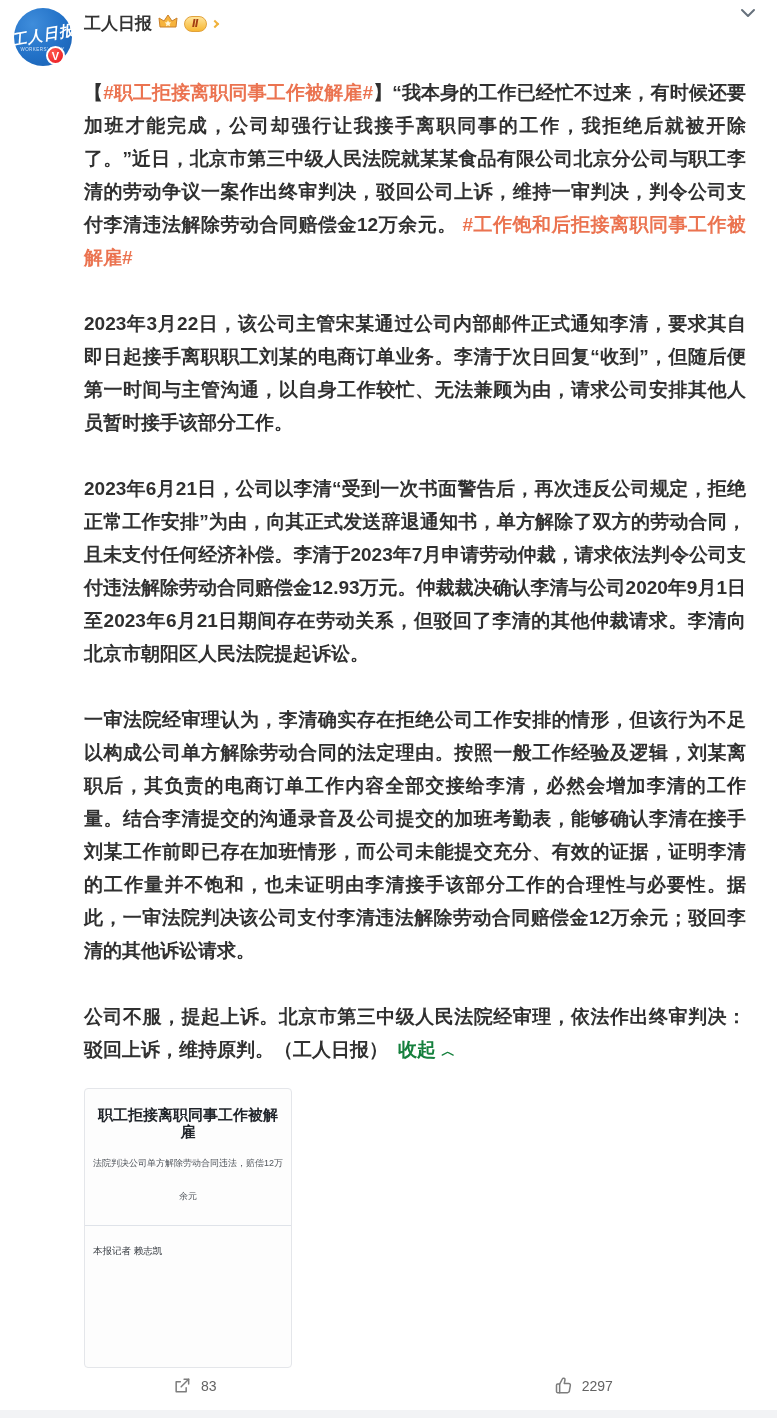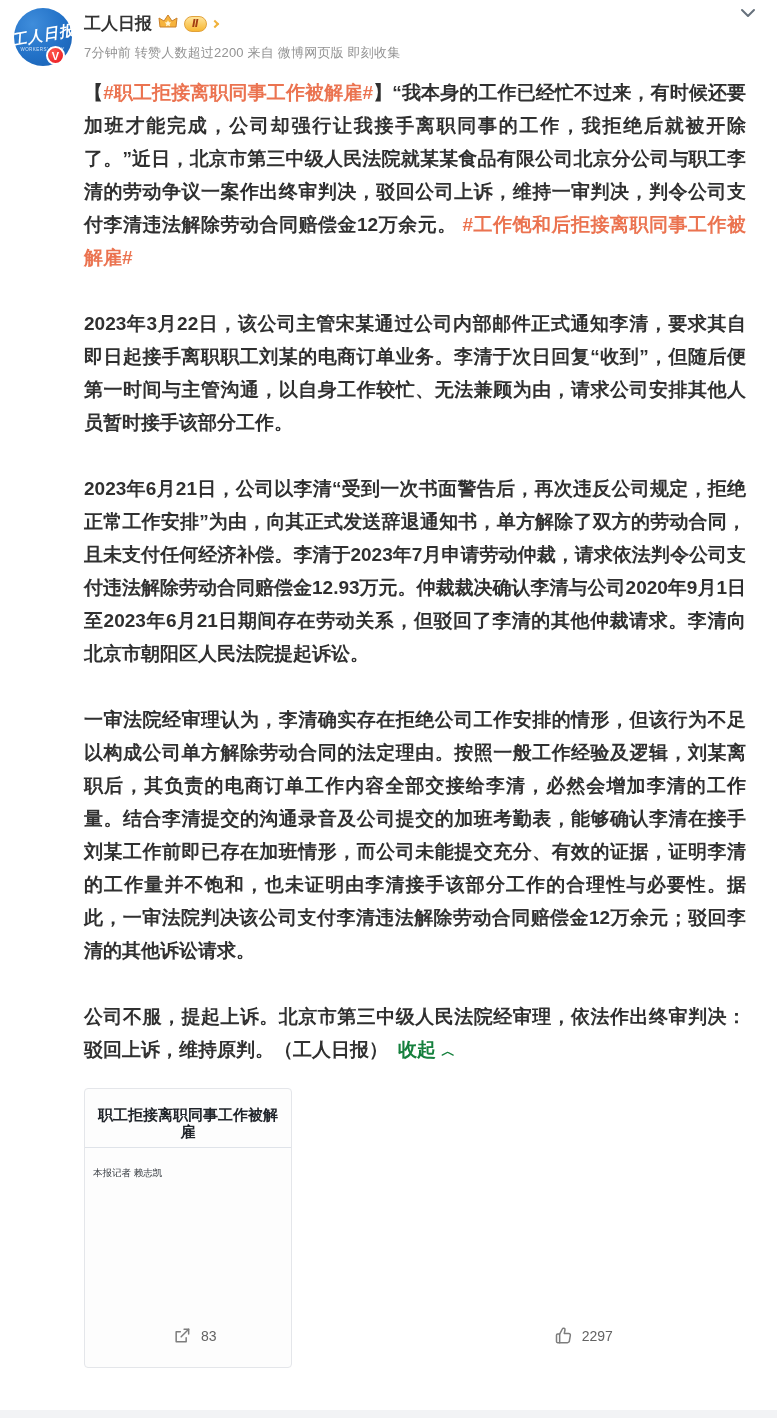--- a/index.html
+++ b/index.html
@@ -39,21 +39,21 @@
 
   
   .article-card { width:208px; height:280px; margin-top:20px; border:1px solid #e4e6ea; border-radius:4px;
                   background:#fdfdfd; overflow:hidden; cursor:pointer; text-align:left; }
   .card-title { font-size:15px; font-weight:bold; color:#20242a; text-align:center; margin:17px 12px 7px; line-height:17px; }
   .card-sub { font-size:9px; color:#50555b; text-align:center; margin:0 6px 12px; }
   .card-divider { border:none; border-top:1px solid #dfe3e9; margin:0; }
   .card-reporter { font-size:9.5px; color:#34393f; margin:8px 8px 3px; }
 
   
-  .action-bar { position:absolute; left:0; top:1312px; width:777px; height:48px; display:flex; align-items:center; }
+  .action-bar { position:absolute; left:0; top:1362px; width:777px; height:48px; display:flex; align-items:center; }
   .action { flex:1; display:flex; align-items:center; justify-content:center; gap:9px; cursor:pointer; color:#7d7d7d; }
   .action .count { font-size:14px; color:#636363; }
   .action svg { display:block; }
   .bottom-strip { position:absolute; left:0; top:1410px; width:777px; height:8px; background:#f2f3f5; }
 </style>
 </head>
 <body>
 
 <div class="page">
 
@@ -68,37 +68,37 @@
     <span class="crown">
       <svg width="20" height="16" viewBox="0 0 20 16">
         <path d="M2 13 L1 4 L6 7 L10 1 L14 7 L19 4 L18 13 Z" fill="#f6b33c" stroke="#c9802a" stroke-width="1"></path>
         <path d="M10 6.2 l1 2 2.2.3 -1.6 1.5 .4 2.2 -2-1 -2 1 .4-2.2 -1.6-1.5 2.2-.3 Z" fill="#fff7d9"></path>
       </svg>
     </span>
     <span class="level-pill">Ⅱ</span>
     <span class="level-chevron"></span>
   </div>
 
-  <div class="meta-row">7分钟前 转赞人数超过2200  来自 微博网页版  即刻收集</div>
 
   <div class="top-chevron">
     <svg width="18" height="18" viewBox="0 0 18 18" fill="none">
       <polyline points="3,6 9,12 15,6" stroke="#66717c" stroke-width="2" stroke-linecap="round" stroke-linejoin="round"></polyline>
     </svg>
   </div>
 
   <div class="post-body">
     <p><span>【</span><a class="hashtag">#职工拒接离职同事工作被解雇#</a><span>】</span><span>“我本身的工作已经忙不过来，有时候还要加班才能完成，公司却强行让我接手离职同事的工作，我拒绝后就被开除了。”近日，北京市第三中级人民法院就某某食品有限公司北京分公司与职工李清的劳动争议一案作出终审判决，驳回公司上诉，维持一审判决，判令公司支付李清违法解除劳动合同赔偿金12万余元。</span> <a class="hashtag">#工作饱和后拒接离职同事工作被解雇#</a></p>
     <p>2023年3月22日，该公司主管宋某通过公司内部邮件正式通知李清，要求其自即日起接手离职职工刘某的电商订单业务。李清于次日回复“收到”，但随后便第一时间与主管沟通，以自身工作较忙、无法兼顾为由，请求公司安排其他人员暂时接手该部分工作。</p>
     <p>2023年6月21日，公司以李清“受到一次书面警告后，再次违反公司规定，拒绝正常工作安排”为由，向其正式发送辞退通知书，单方解除了双方的劳动合同，且未支付任何经济补偿。李清于2023年7月申请劳动仲裁，请求依法判令公司支付违法解除劳动合同赔偿金12.93万元。仲裁裁决确认李清与公司2020年9月1日至2023年6月21日期间存在劳动关系，但驳回了李清的其他仲裁请求。李清向北京市朝阳区人民法院提起诉讼。</p>
     <p>一审法院经审理认为，李清确实存在拒绝公司工作安排的情形，但该行为不足以构成公司单方解除劳动合同的法定理由。按照一般工作经验及逻辑，刘某离职后，其负责的电商订单工作内容全部交接给李清，必然会增加李清的工作量。结合李清提交的沟通录音及公司提交的加班考勤表，能够确认李清在接手刘某工作前即已存在加班情形，而公司未能提交充分、有效的证据，证明李清的工作量并不饱和，也未证明由李清接手该部分工作的合理性与必要性。据此，一审法院判决该公司支付李清违法解除劳动合同赔偿金12万余元；驳回李清的其他诉讼请求。</p>
     <p style="margin-bottom:0;"><span>公司不服，提起上诉。北京市第三中级人民法院经审理，依法作出终审判决：驳回上诉，维持原判。（工人日报）</span><span class="collapse-link"><span>收起</span> <span class="collapse-caret">︿</span></span></p>
 
     <div class="article-card">
       <div class="card-title">职工拒接离职同事工作被解雇</div>
+      <div class="card-sub">法院判决公司单方解除劳动合同违法，赔偿12万余元</div>
       <hr class="card-divider">
       <div class="card-reporter">本报记者 赖志凯</div>
 
     </div>
   </div>
 
   <div class="action-bar">
     <div class="action">
       <span>
         <svg width="20" height="20" viewBox="0 0 24 24" fill="none" stroke="#7d7d7d" stroke-width="1.8" stroke-linecap="round" stroke-linejoin="round">

